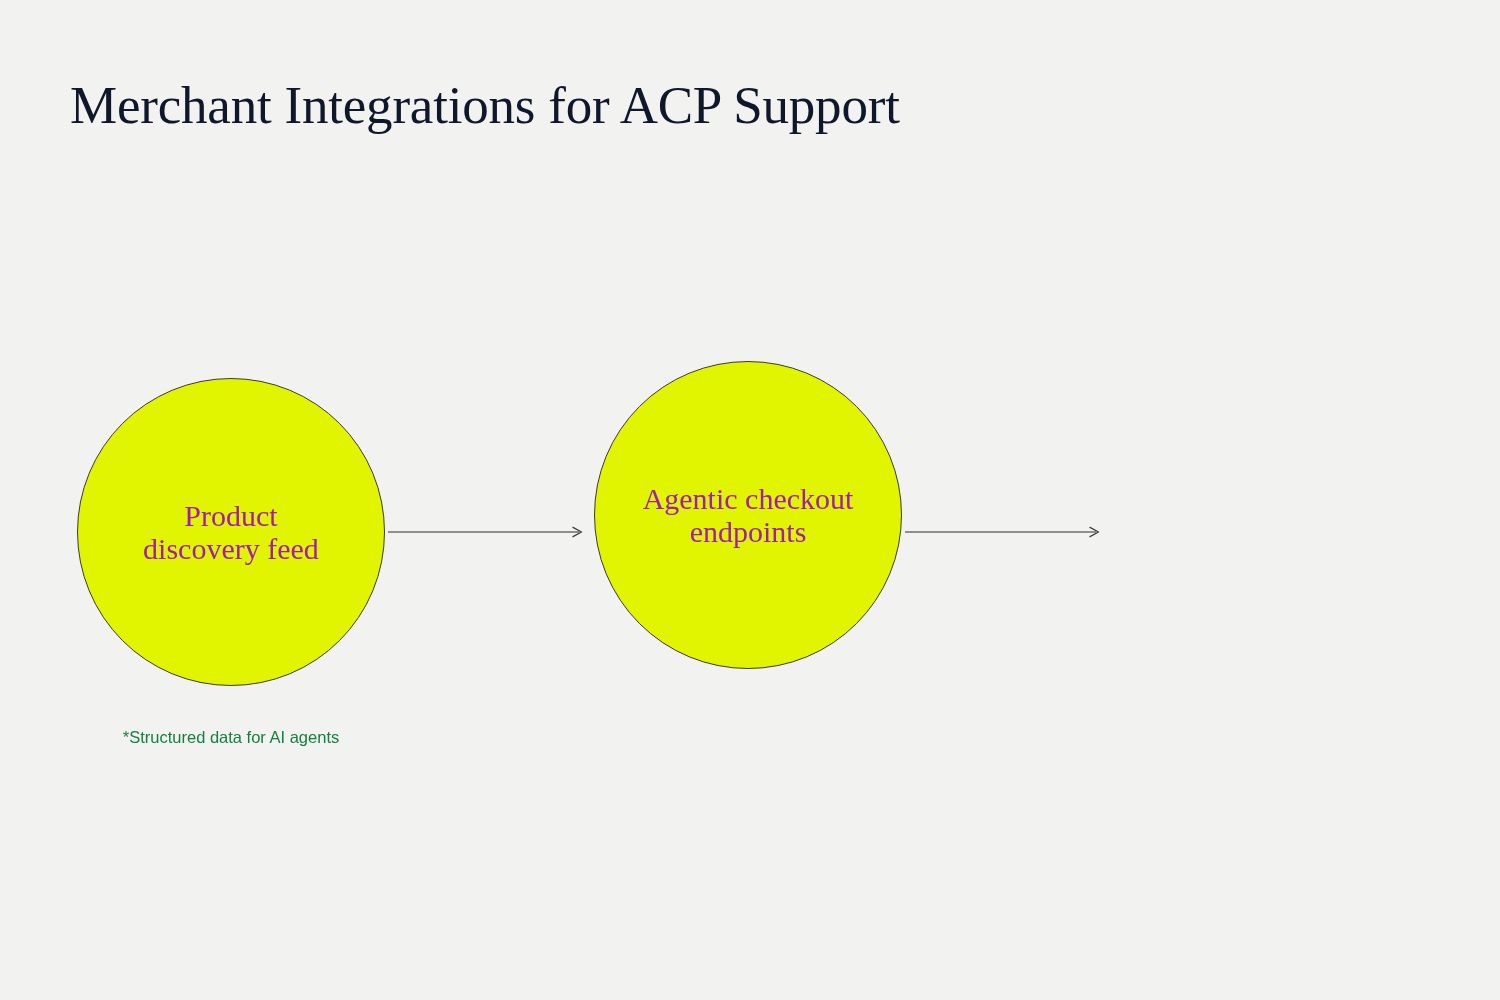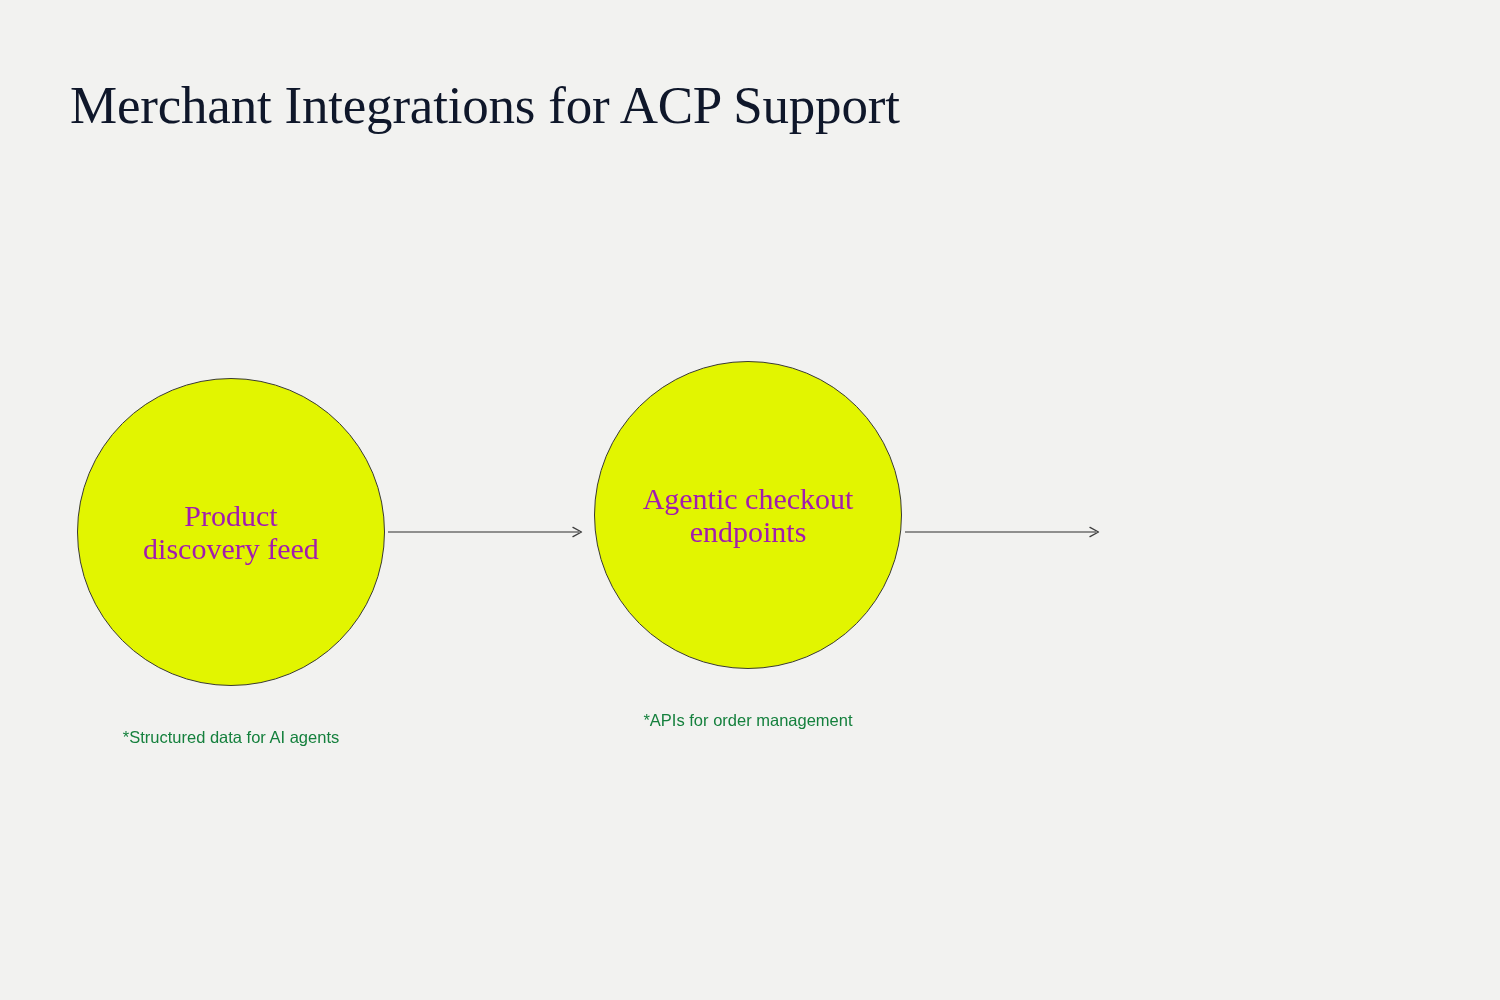--- a/index.html
+++ b/index.html
@@ -117,21 +117,20 @@
       <svg width="198" height="16" viewBox="0 0 198 16" aria-hidden="true">
         <line x1="0" y1="8" x2="191" y2="8" stroke="#6e6e6e" stroke-width="1.6"></line>
         <path d="M185 3.4 L193.5 8 L185 12.6" fill="none" stroke="#3f3f3f" stroke-width="1.4" stroke-linecap="round" stroke-linejoin="round"></path>
       </svg>
     </div>
 
     <div class="node node-2">
       <div class="node-circle"></div>
       <div class="node-label">Agentic checkout
 endpoints</div>
-      <div class="node-caption">*APIs for order management</div>
     </div>
 
     <div class="connector connector-2">
       <svg width="198" height="16" viewBox="0 0 198 16" aria-hidden="true">
         <line x1="0" y1="8" x2="191" y2="8" stroke="#6e6e6e" stroke-width="1.6"></line>
         <path d="M185 3.4 L193.5 8 L185 12.6" fill="none" stroke="#3f3f3f" stroke-width="1.4" stroke-linecap="round" stroke-linejoin="round"></path>
       </svg>
     </div>
 
 

